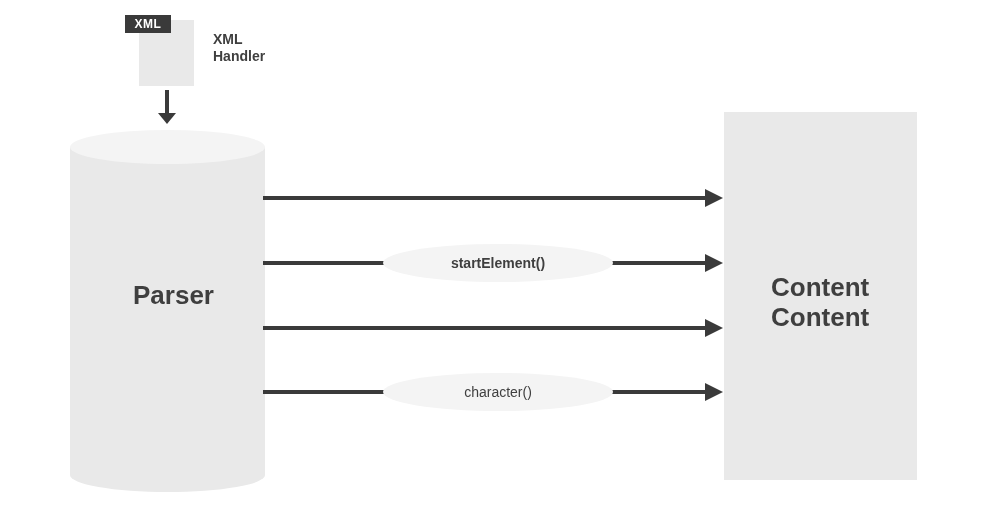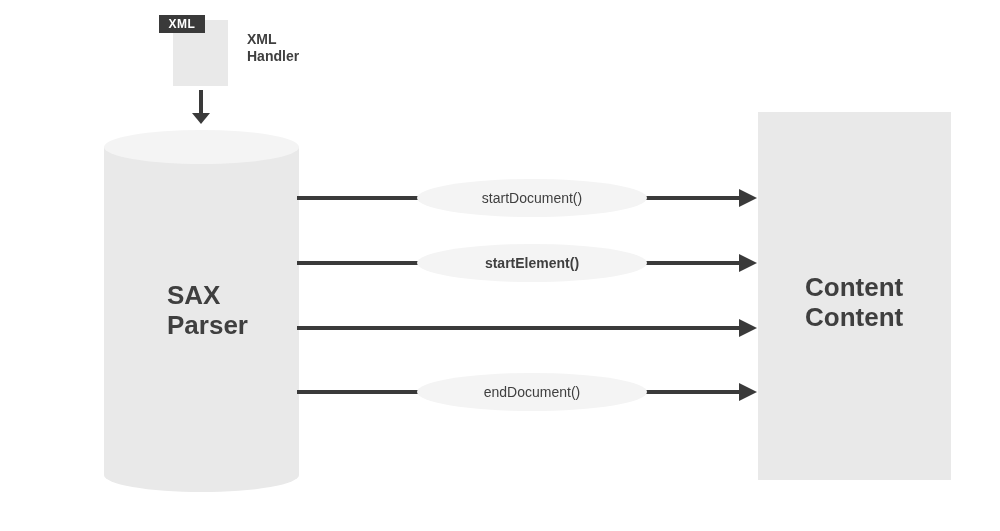--- a/index.html
+++ b/index.html
@@ -7,21 +7,20 @@
     padding: 0;
     background: #ffffff;
     font-family: "Liberation Sans", "DejaVu Sans", sans-serif;
   }
   .canvas {
     position: relative;
     width: 920px;
     height: 531px;
     background: var(--background, #ffffff);
     overflow: hidden;
-    margin-left: 34px;
   }
 
   
   .doc-rect {
     position: absolute;
     left: 139px; top: 20px;
     width: 55px; height: 66px;
     background: var(--node-fill, #e9e9e9);
   }
   .xml-badge {
@@ -166,55 +165,51 @@
 
   <div class="down-arrow">
     <div class="shaft"></div>
     <div class="head"></div>
   </div>
 
   <div class="cylinder">
     <div class="cyl-body"></div>
     <div class="cyl-top"></div>
     <div class="cyl-label">
-      <div>SAX</div>
       <div>Parser</div>
     </div>
   </div>
 
   <div class="handler-box">
     <div class="handler-label">
       <div>Content</div>
       <div>Content</div>
     </div>
   </div>
 
   <div class="event-row r0">
     <div class="event-line"></div>
     <div class="event-head"></div>
-    <div class="event-ellipse">
-      <span>startDocument()</span>
-    </div>
   </div>
 
   <div class="event-row r1">
     <div class="event-line"></div>
     <div class="event-head"></div>
     <div class="event-ellipse">
       <span>startElement()</span>
     </div>
   </div>
 
   <div class="event-row r2">
     <div class="event-line"></div>
     <div class="event-head"></div>
   </div>
 
   <div class="event-row r3">
     <div class="event-line"></div>
     <div class="event-head"></div>
     <div class="event-ellipse">
-      <span>endDocument()</span>
+      <span>character()</span>
     </div>
   </div>
 
 
 </div>
 
 </body></html>

